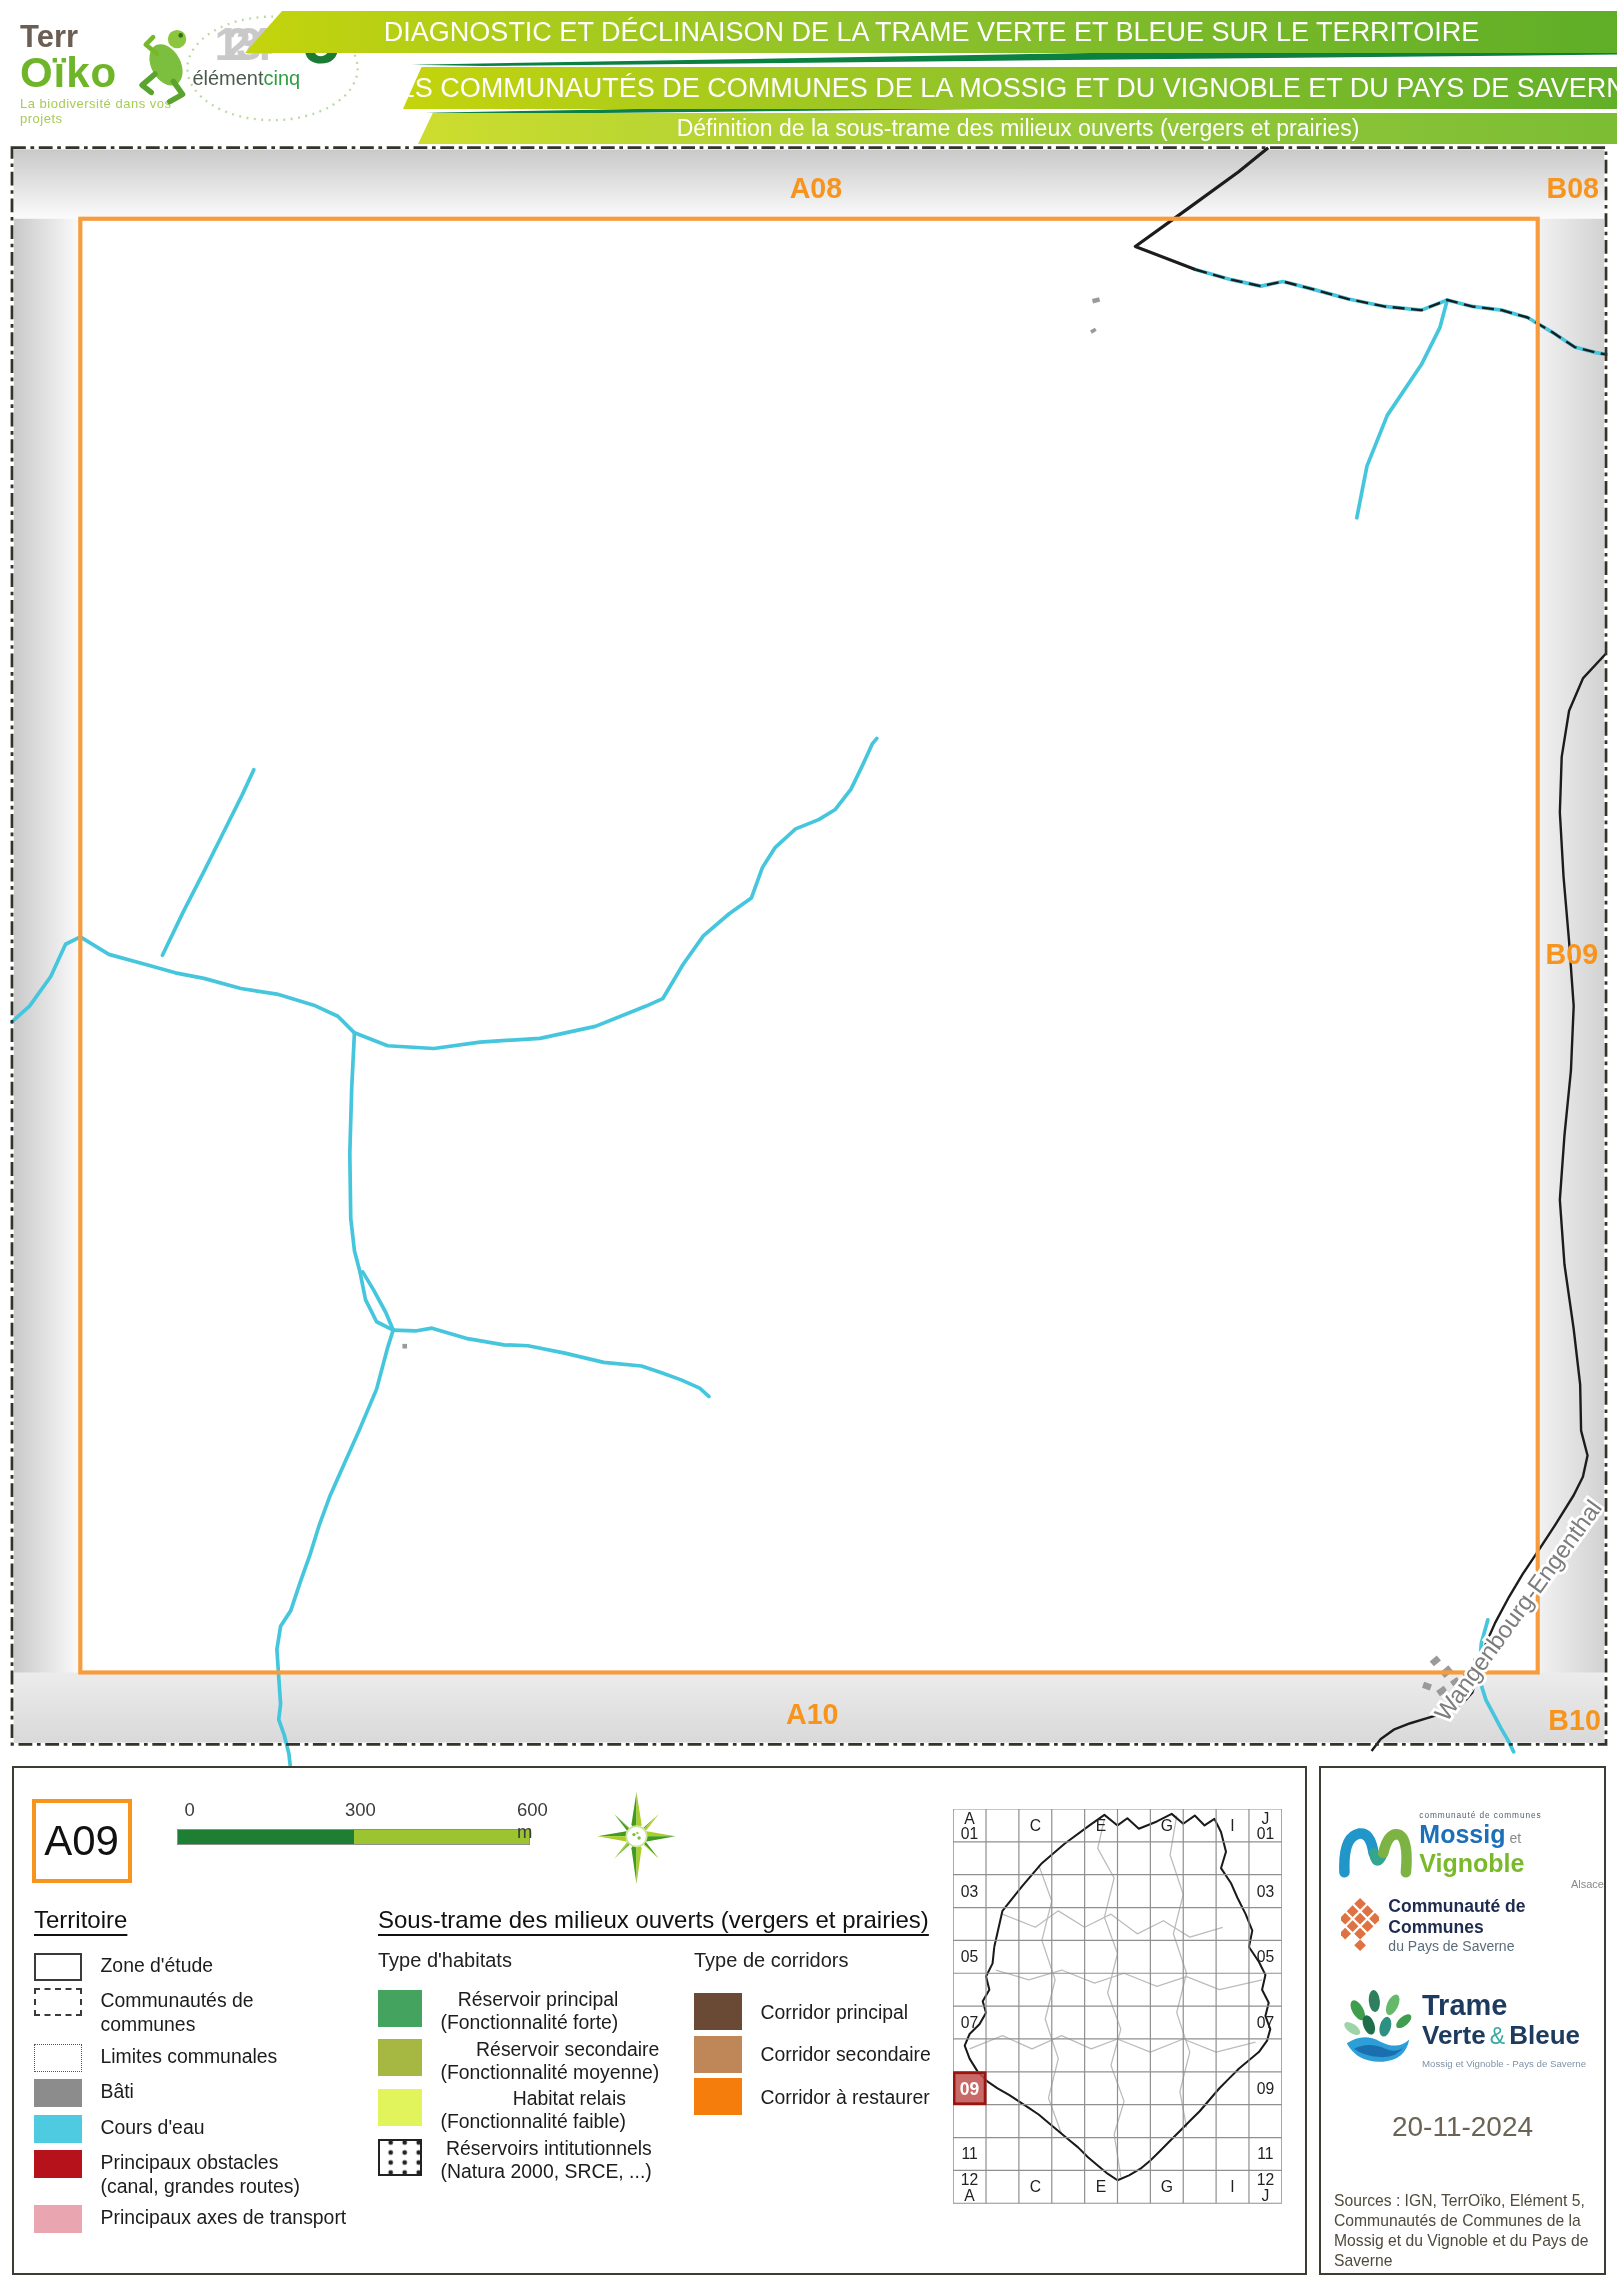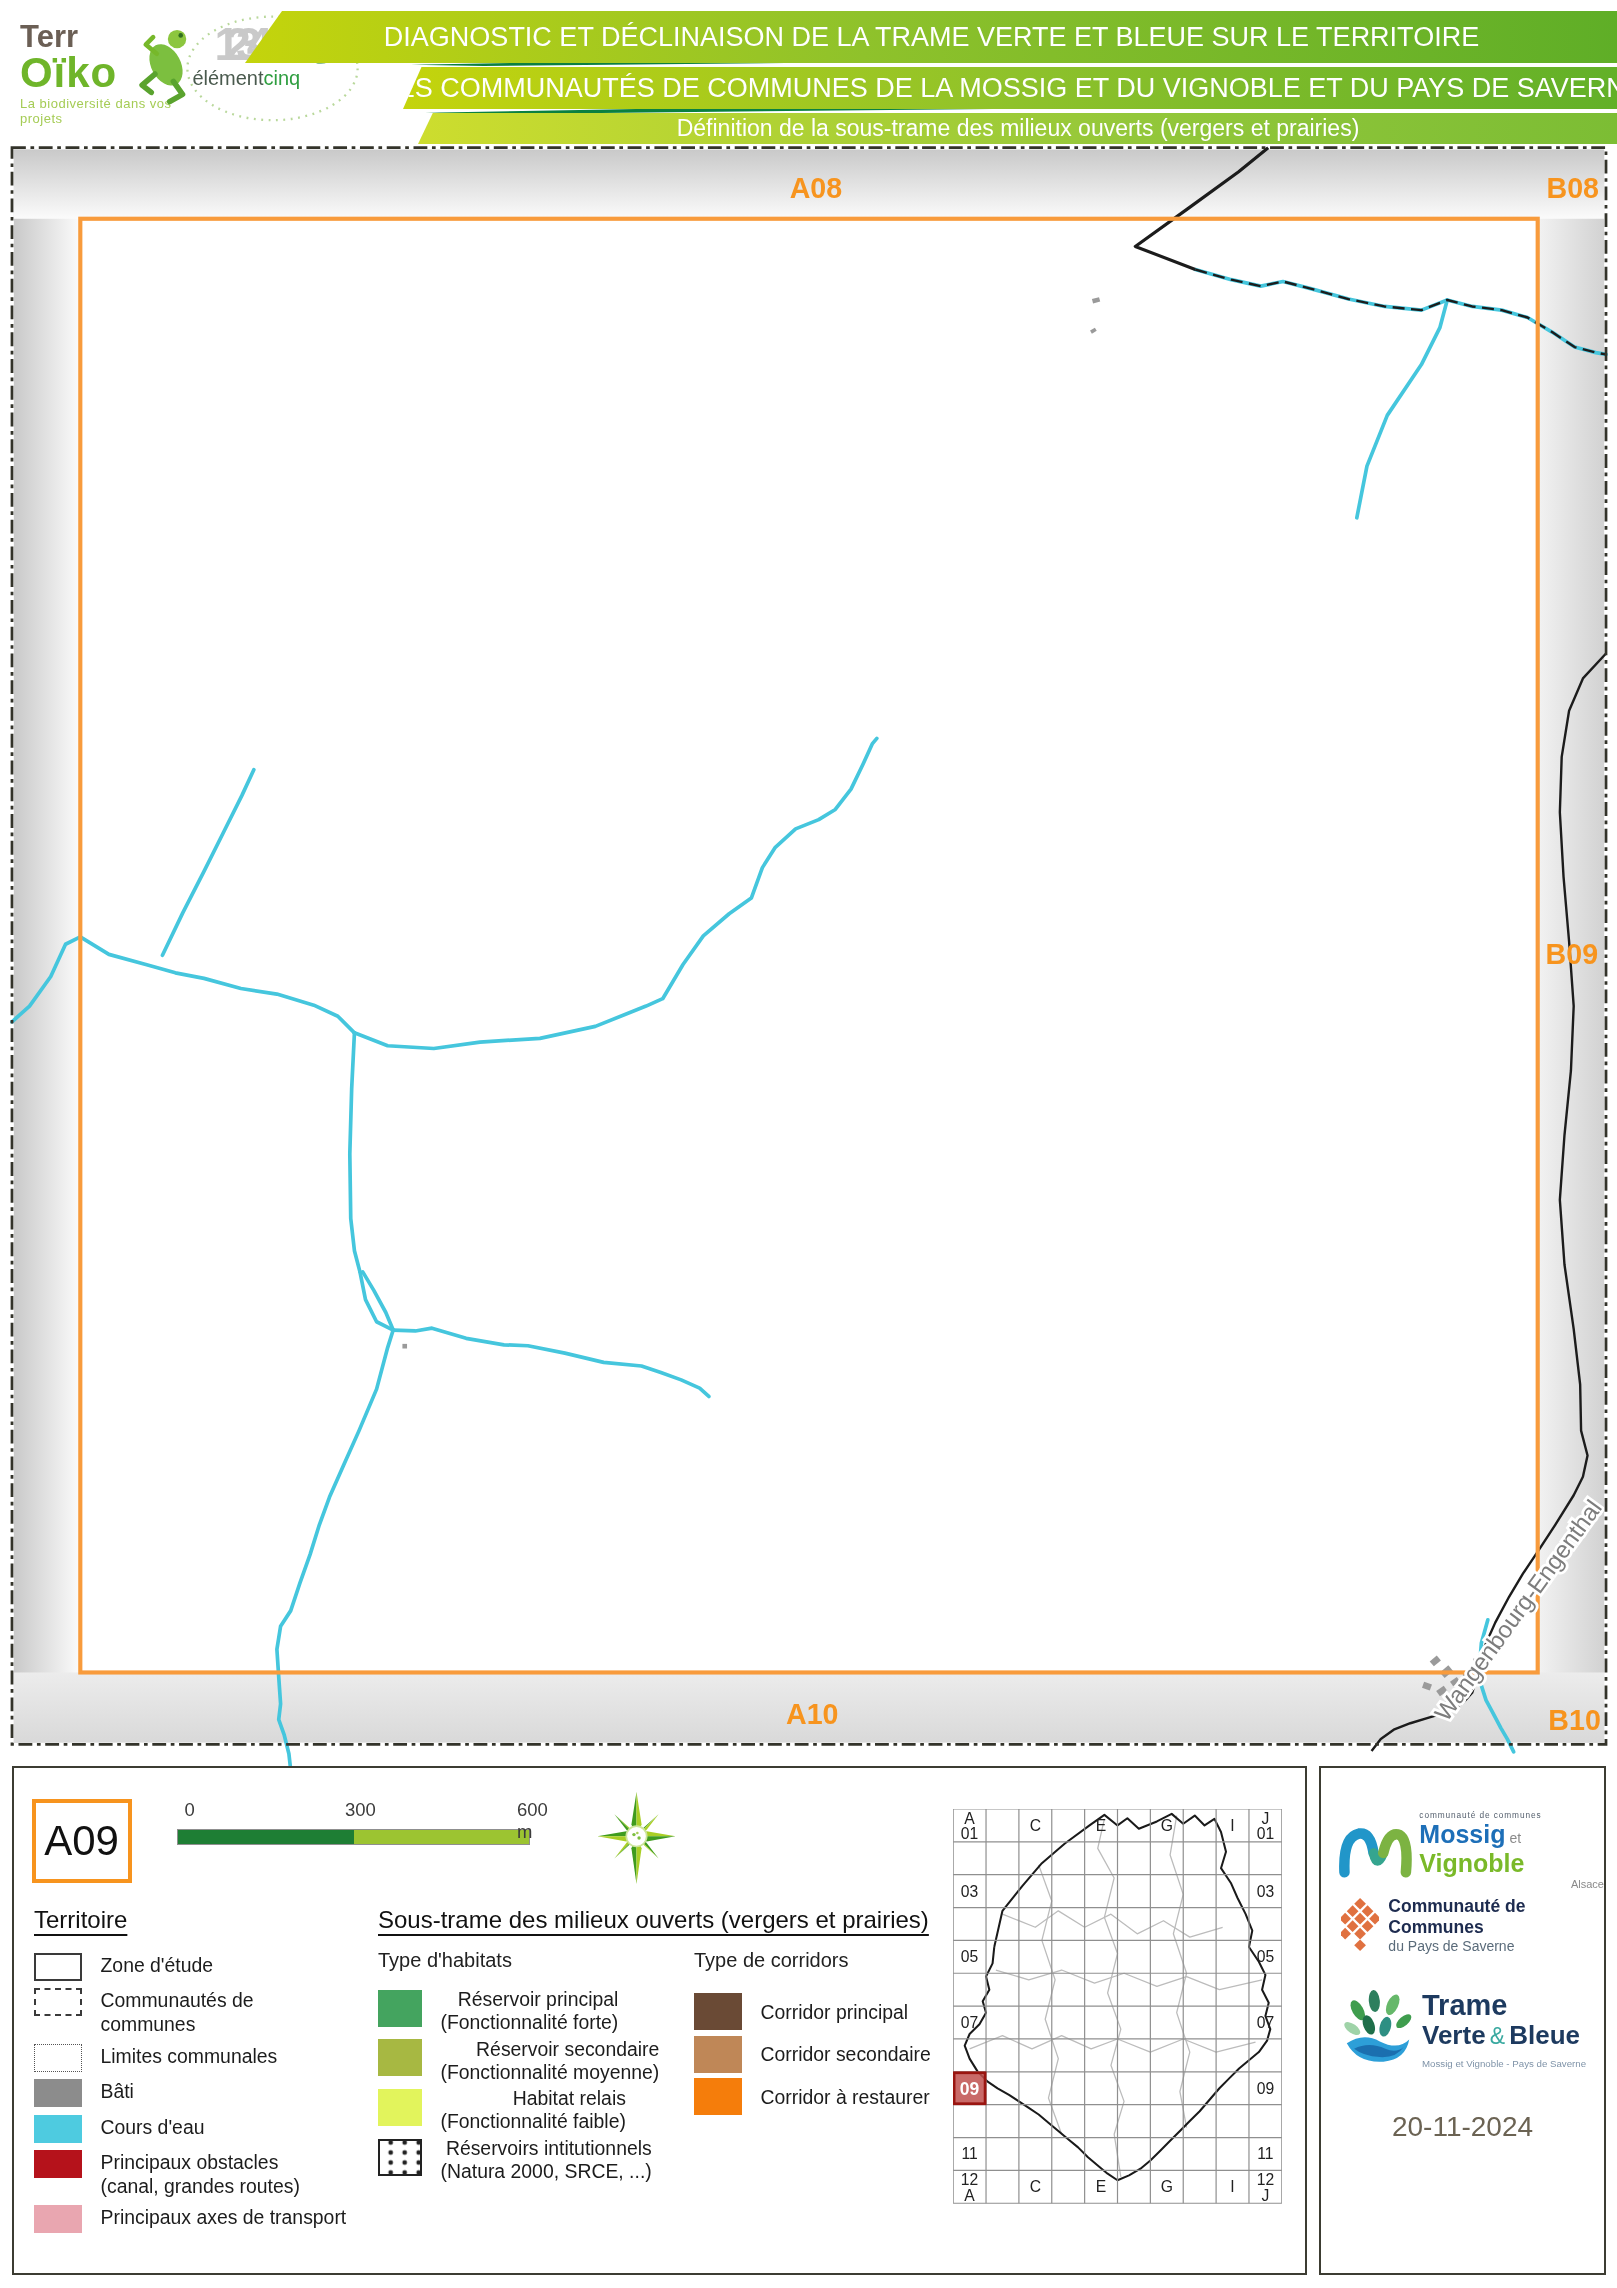--- a/index.html
+++ b/index.html
@@ -3,21 +3,21 @@
 <meta charset="utf-8">
 <style>
   html,body{margin:0;padding:0;}
   body{position:relative;width:1618px;height:2289px;background:#ffffff;
        font-family:"Liberation Sans",sans-serif;overflow:hidden;}
 
   
   #header{position:absolute;left:0;top:0;width:1618px;height:148px;background:#fff;}
   .banner{position:absolute;color:#fff;display:flex;align-items:center;justify-content:center;
           white-space:nowrap;z-index:2;}
-  #banner1{left:245px;top:11px;width:1373px;height:52px;font-size:27px;
+  #banner1{left:245px;top:11px;width:1373px;height:42px;font-size:27px;
            clip-path:polygon(37px 0,100% 0,100% 100%,0 100%);
            background:linear-gradient(90deg,#c4d40c,#8fc22b 45%,#5fae27);}
   #banner2{left:403px;top:67px;width:1215px;height:42px;font-size:27px;
            clip-path:polygon(18.5px 0,100% 0,100% 100%,0 100%);
            background:linear-gradient(90deg,#c4d40c,#8fc22b 50%,#62b028);}
   #banner3{left:418px;top:113px;width:1200px;height:31px;font-size:23px;
            clip-path:polygon(14.8px 0,100% 0,100% 100%,0 100%);
            background:linear-gradient(90deg,#cddd2e,#93c73a 60%,#7cbd34);}
   .wedge{position:absolute;background:#0b8040;z-index:1;}
   #wedge1{left:411px;top:42px;width:1207px;height:24px;
@@ -430,14 +430,15 @@
       <path d="M14,64 Q30,56 48,64 Q60,69 68,62 Q60,74 42,73 Q24,72 14,64 Z" fill="#1b6faf"></path>
     </svg>
     <div id="tvb-text">
       <div class="w1">Trame</div>
       <div class="row2"><span class="w2">Verte</span> <span class="amp">&amp;</span> <span class="w3">Bleue</span></div>
       <span class="sub">Mossig et Vignoble - Pays de Saverne</span>
     </div>
   </div>
 
   <div id="date">20-11-2024</div>
+  <div id="sources">Sources : IGN, TerrOïko, Elément 5, Communautés de Communes de la Mossig et du Vignoble et du Pays de Saverne</div>
 </div>
 
 
 </body></html>

